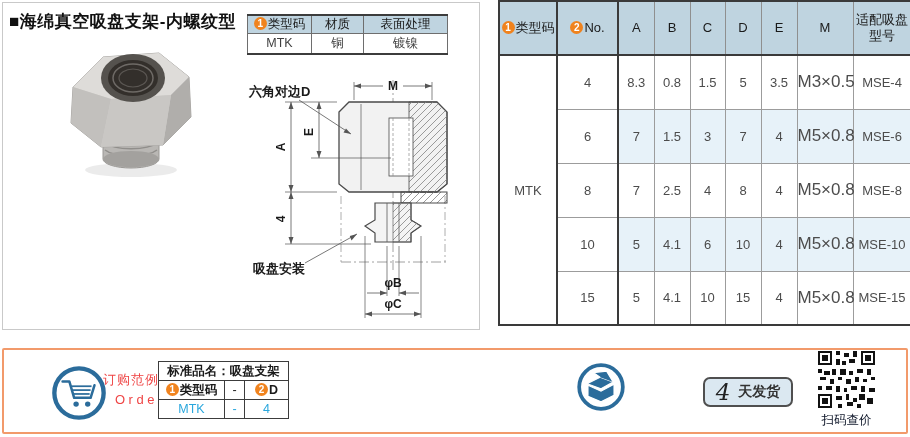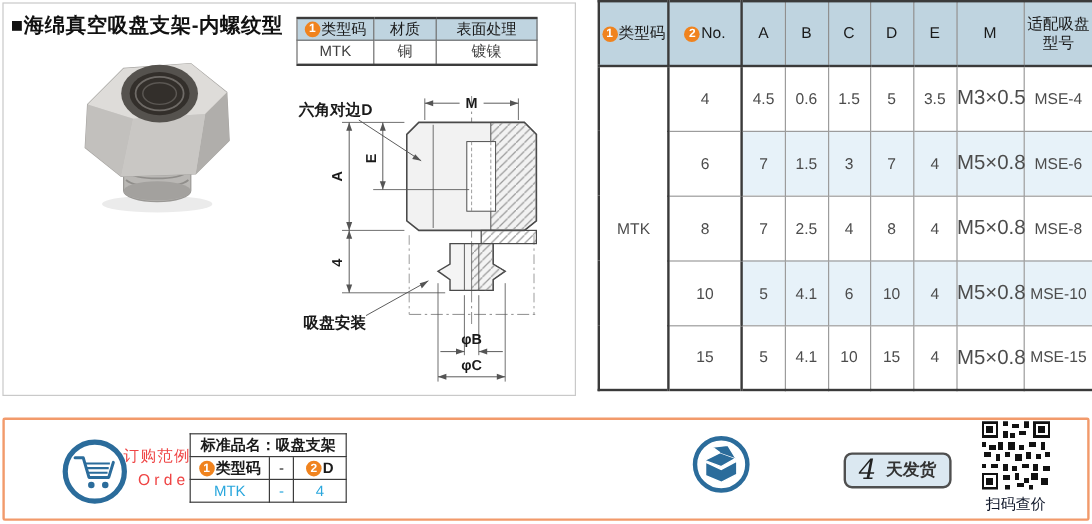--- a/index.html
+++ b/index.html
@@ -207,22 +207,22 @@
       <th>B</th>
       <th>C</th>
       <th>D</th>
       <th>E</th>
       <th>M</th>
       <th>适配吸盘型号</th>
     </tr>
     <tr>
       <td rowspan="5" class="cyan thick">MTK</td>
       <td class="cyan thick no-cell">4</td>
-      <td>4.5</td>
-      <td>0.6</td>
+      <td>8.3</td>
+      <td>0.8</td>
       <td>1.5</td>
       <td>5</td>
       <td>3.5</td>
       <td class="m-cell">M3×0.5</td>
       <td>MSE-4</td>
     </tr>
     <tr class="shade">
       <td class="cyan thick no-cell">6</td>
       <td>7</td>
       <td>1.5</td>

